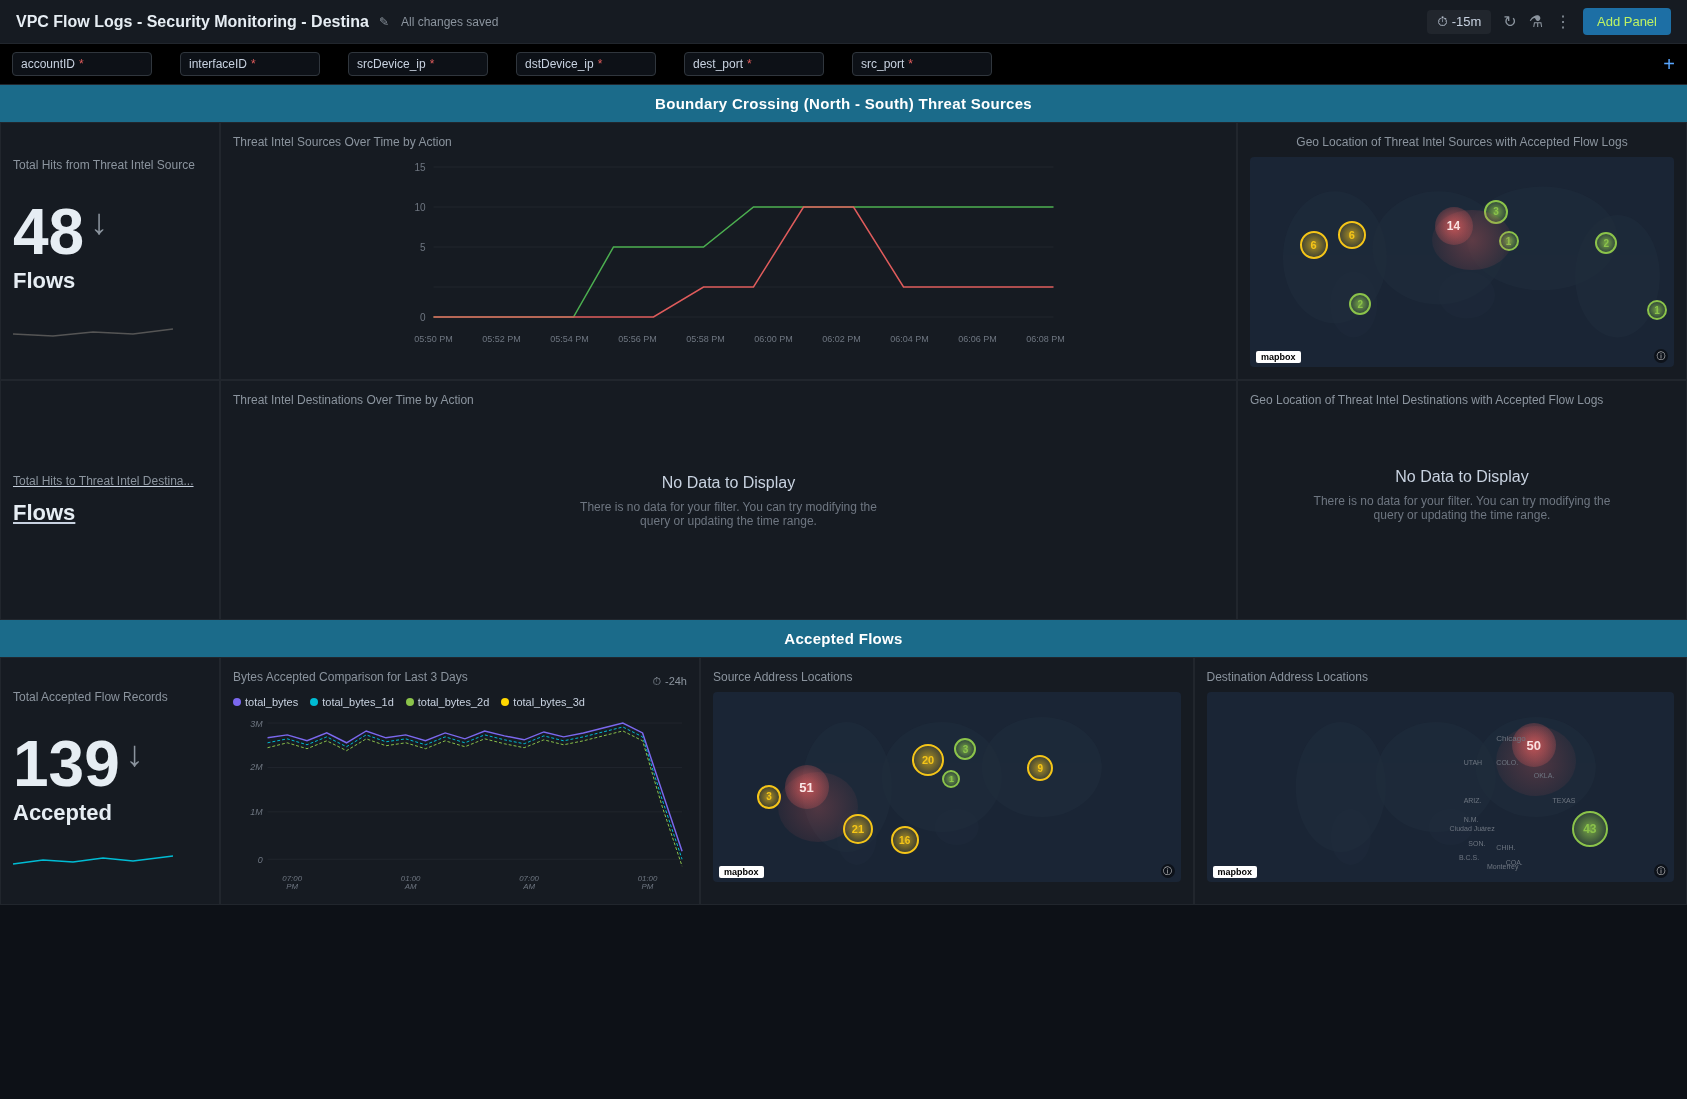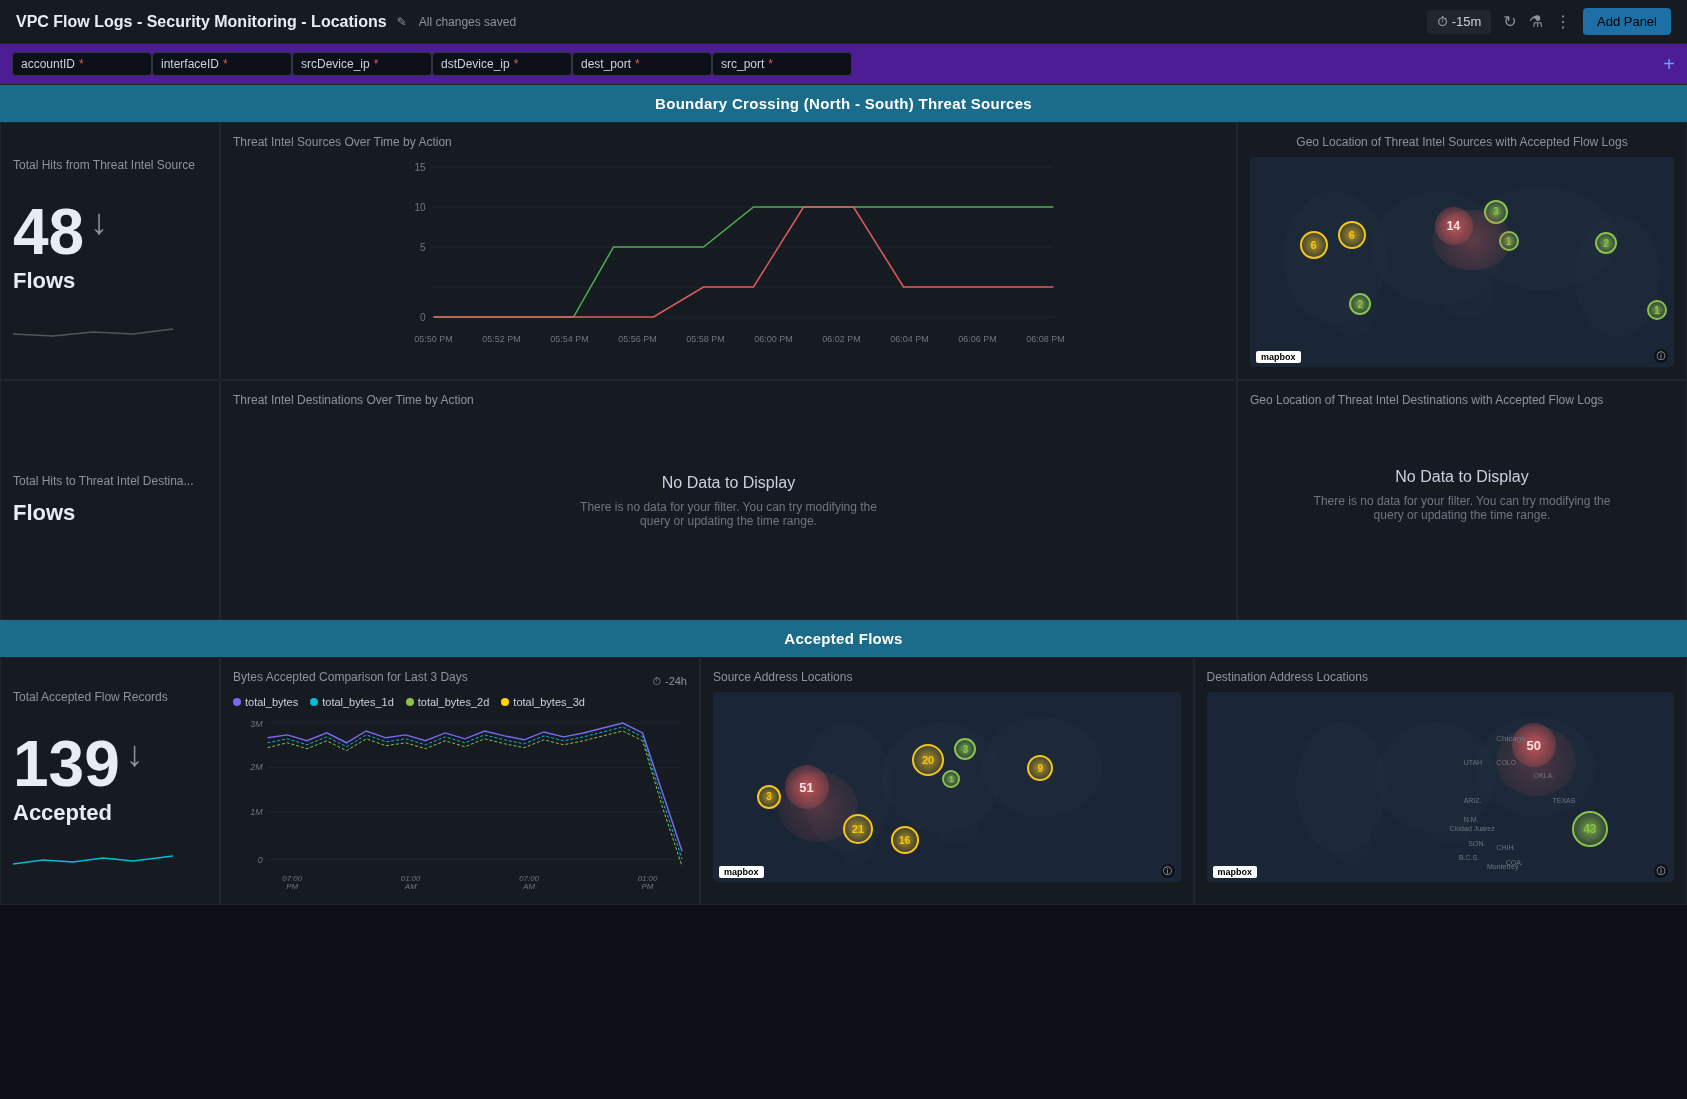--- a/index.html
+++ b/index.html
@@ -54,36 +54,36 @@
       border-radius: 4px;
       cursor: pointer;
     }
     .header-icon-btn {
       color: #8b949e;
       cursor: pointer;
       font-size: 16px;
     }
     .add-panel-btn {
       background: #1d6fa5;
-      color: #000000;
+      color: #bef264;
       border: none;
       padding: 6px 14px;
       border-radius: 4px;
       cursor: pointer;
       font-size: 13px;
       font-weight: 500;
     }
 
     
     .filter-bar {
-      background: #4c1d95;
+      background: #000000;
       display: flex;
       align-items: center;
       padding: 8px 12px;
-      gap: 0;
+      gap: 28px;
       border-bottom: 1px solid #21262d;
     }
     .filter-field {
       display: flex;
       align-items: center;
       gap: 4px;
       background: #0d1117;
       border: 1px solid #30363d;
       border-radius: 4px;
       padding: 4px 8px;
@@ -303,21 +303,21 @@
       flex: 0 0 480px;
     }
     .accepted-map-panel {
       flex: 1;
     }
   </style>
 </head>
 <body>
 
 <div class="header">
-  <span class="header-title">VPC Flow Logs - Security Monitoring - Locations</span>
+  <span class="header-title">VPC Flow Logs - Security Monitoring - Destina</span>
   <span class="header-edit-icon">✎</span>
   <span class="header-saved">All changes saved</span>
   <div class="header-actions">
     <div class="header-time">
       <span>⏱</span>
       <span>-15m</span>
     </div>
     <span class="header-icon-btn">↻</span>
     <span class="header-icon-btn">⚗</span>
     <span class="header-icon-btn">⋮</span>
@@ -432,21 +432,21 @@
       <div class="mapbox-logo">
         <span style="font-weight:700;">mapbox</span>
       </div>
       <div class="mapbox-info">ⓘ</div>
     </div>
   </div>
 </div>
 
 <div class="panel-row">
 
-  <div class="panel big-number-panel" style="flex:0 0 220px;min-width:220px;">
+  <div class="panel big-number-panel" style="flex:0 0 220px;min-width:220px;text-decoration:underline;">
     <div class="panel-title">Total Hits to Threat Intel Destina...</div>
     <div class="big-number-label">Flows</div>
   </div>
 
   <div class="panel chart-panel">
     <div class="panel-title">Threat Intel Destinations Over Time by Action</div>
     <div class="no-data-display">
       <div class="no-data-title">No Data to Display</div>
       <div class="no-data-desc">There is no data for your filter. You can try modifying the query or updating the time range.</div>
     </div>

